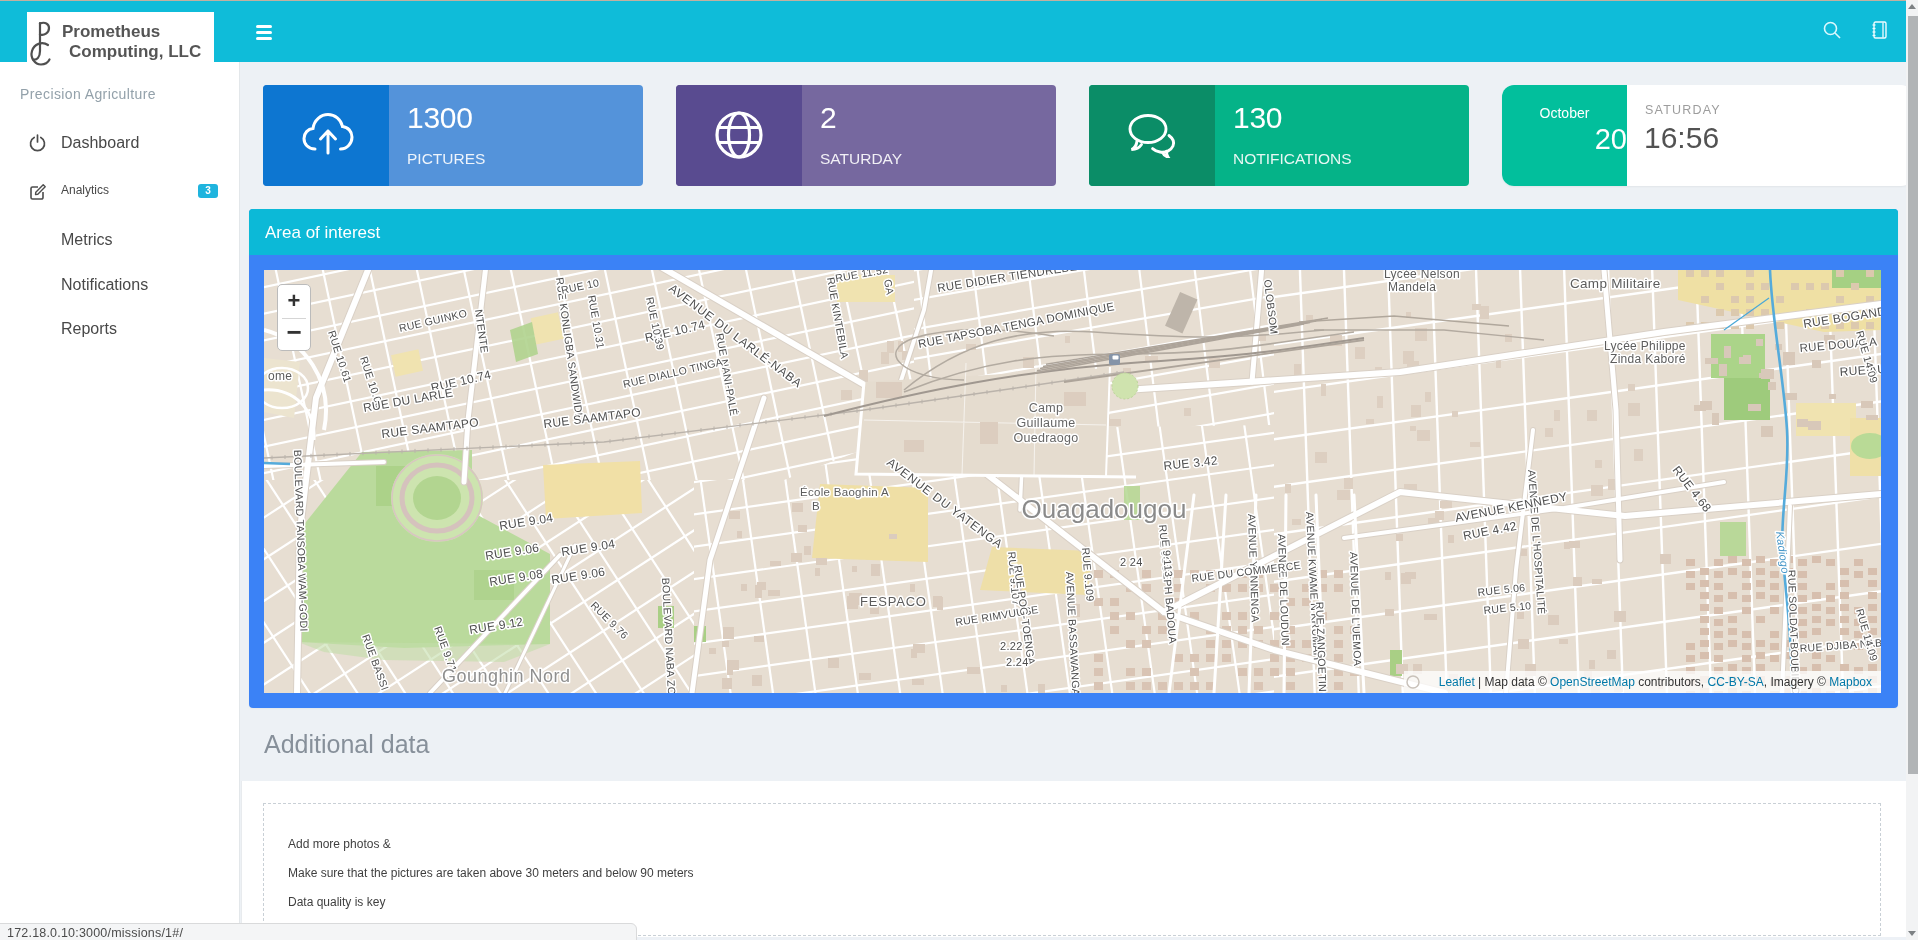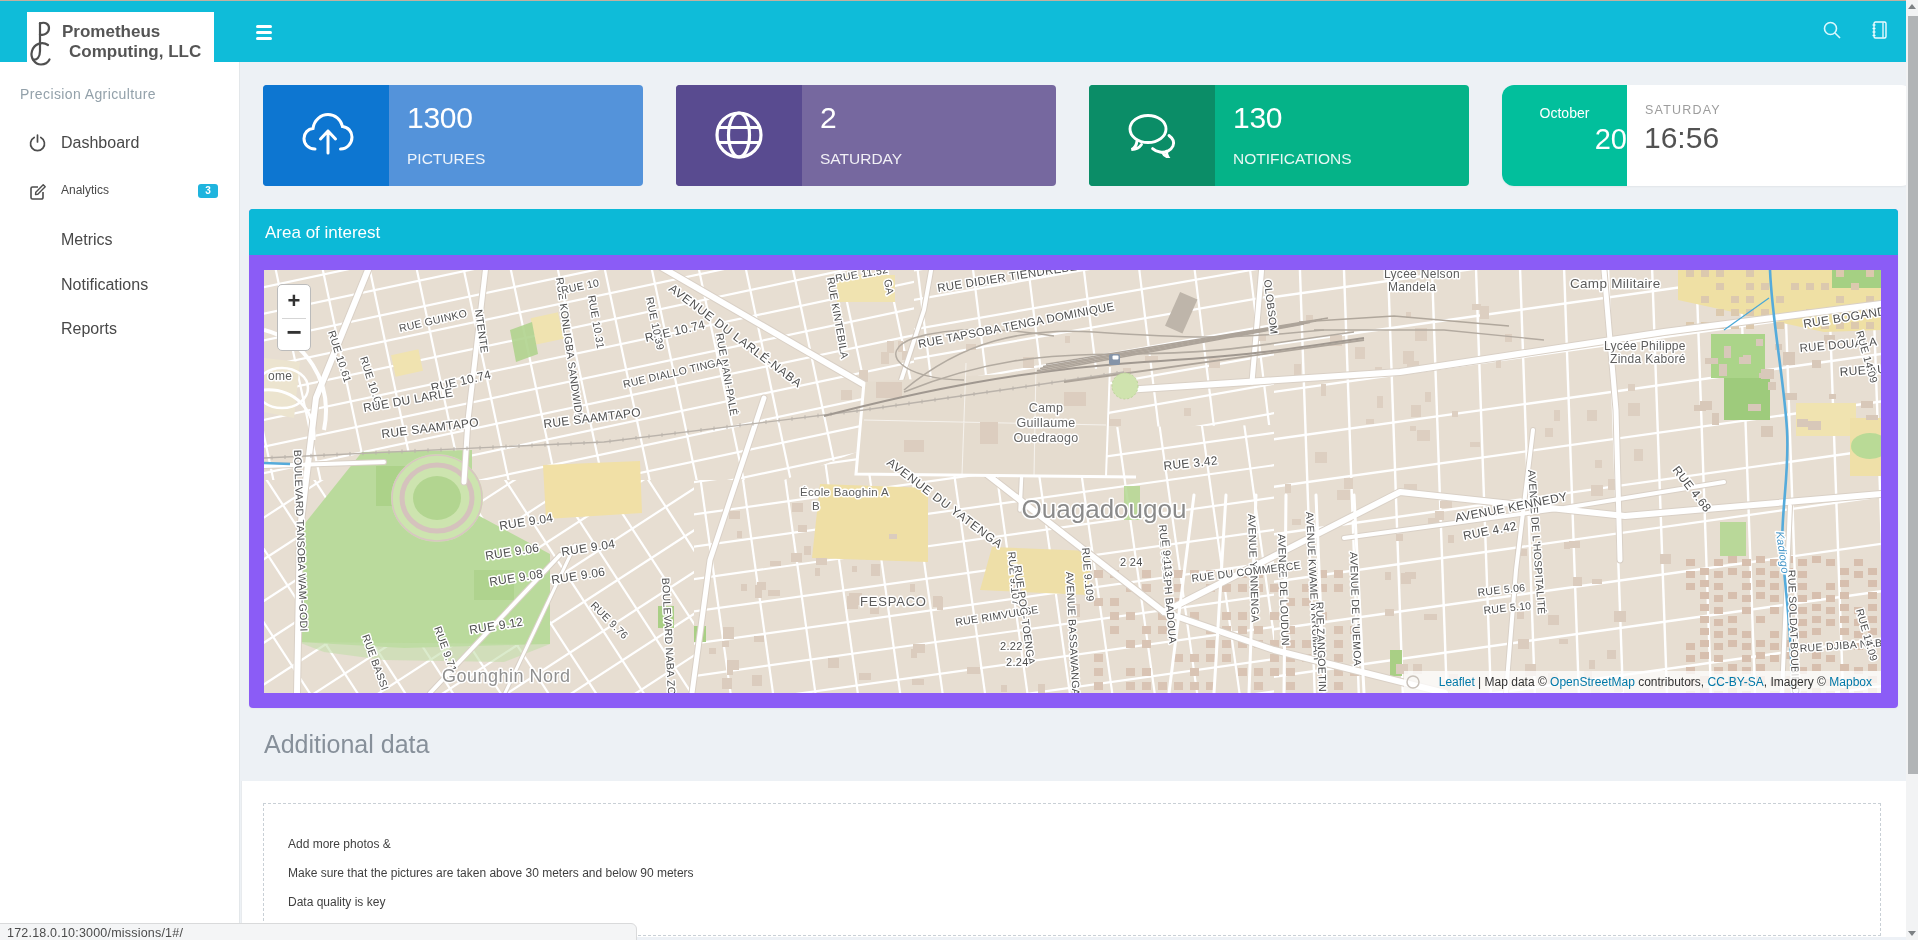--- a/index.html
+++ b/index.html
@@ -77,21 +77,21 @@
     <div class="abs" style="left:144px;top:16px;font-size:30px;letter-spacing:-0.3px;color:#ffffff">130</div>
     <div class="abs" style="left:144px;top:65px;font-size:15.5px;color:rgba(255,255,255,0.9);letter-spacing:0px">NOTIFICATIONS</div>
   </div>
 <div class="abs" style="left:1502px;top:85px;width:411px;height:101px;border-radius:12px;background:#ffffff;box-shadow:0 1px 2px rgba(0,0,0,0.05);overflow:hidden">
 <div class="abs" style="left:0;top:0;width:125px;height:101px;background:#02bf9c"></div>
 <div class="abs" style="left:0;top:20px;width:125px;text-align:center;font-size:14px;color:#ffffff">October</div>
 <div class="abs" style="left:0;top:38px;width:125px;text-align:right;font-size:29px;color:#ffffff">20</div>
 <div class="abs" style="left:143px;top:18px;font-size:12.5px;color:#9d9d9d;letter-spacing:1.2px">SATURDAY</div>
 <div class="abs" style="left:142px;top:36px;font-size:30px;color:#525252">16:56</div>
 </div>
-<div class="abs" style="left:249px;top:209px;width:1649px;height:499px;background:#8b5cf6;border-radius:4px;box-shadow:0 1px 2px rgba(0,0,0,0.04)">
+<div class="abs" style="left:249px;top:209px;width:1649px;height:499px;background:#3b82f6;border-radius:4px;box-shadow:0 1px 2px rgba(0,0,0,0.04)">
 <div class="abs" style="left:0;top:0;width:1649px;height:46px;background:#0cb9d7;border-radius:4px 4px 0 0"></div>
 <div class="abs" style="left:16px;top:14px;font-size:17px;color:#ffffff">Area of interest</div>
 <div class="abs" style="left:15px;top:61px;width:1617px;height:423px;overflow:hidden">
       <svg width="1617" height="423" viewBox="0 0 1617 423" xmlns="http://www.w3.org/2000/svg" style="position:absolute;left:0;top:0">
 <rect width="1617" height="423" fill="#e7ded2"></rect>
 <defs>
 <clipPath id="r1">
             <polygon points="0,0 650,0 650,160 520,210 0,210"></polygon>
           </clipPath>
 <clipPath id="r2">

